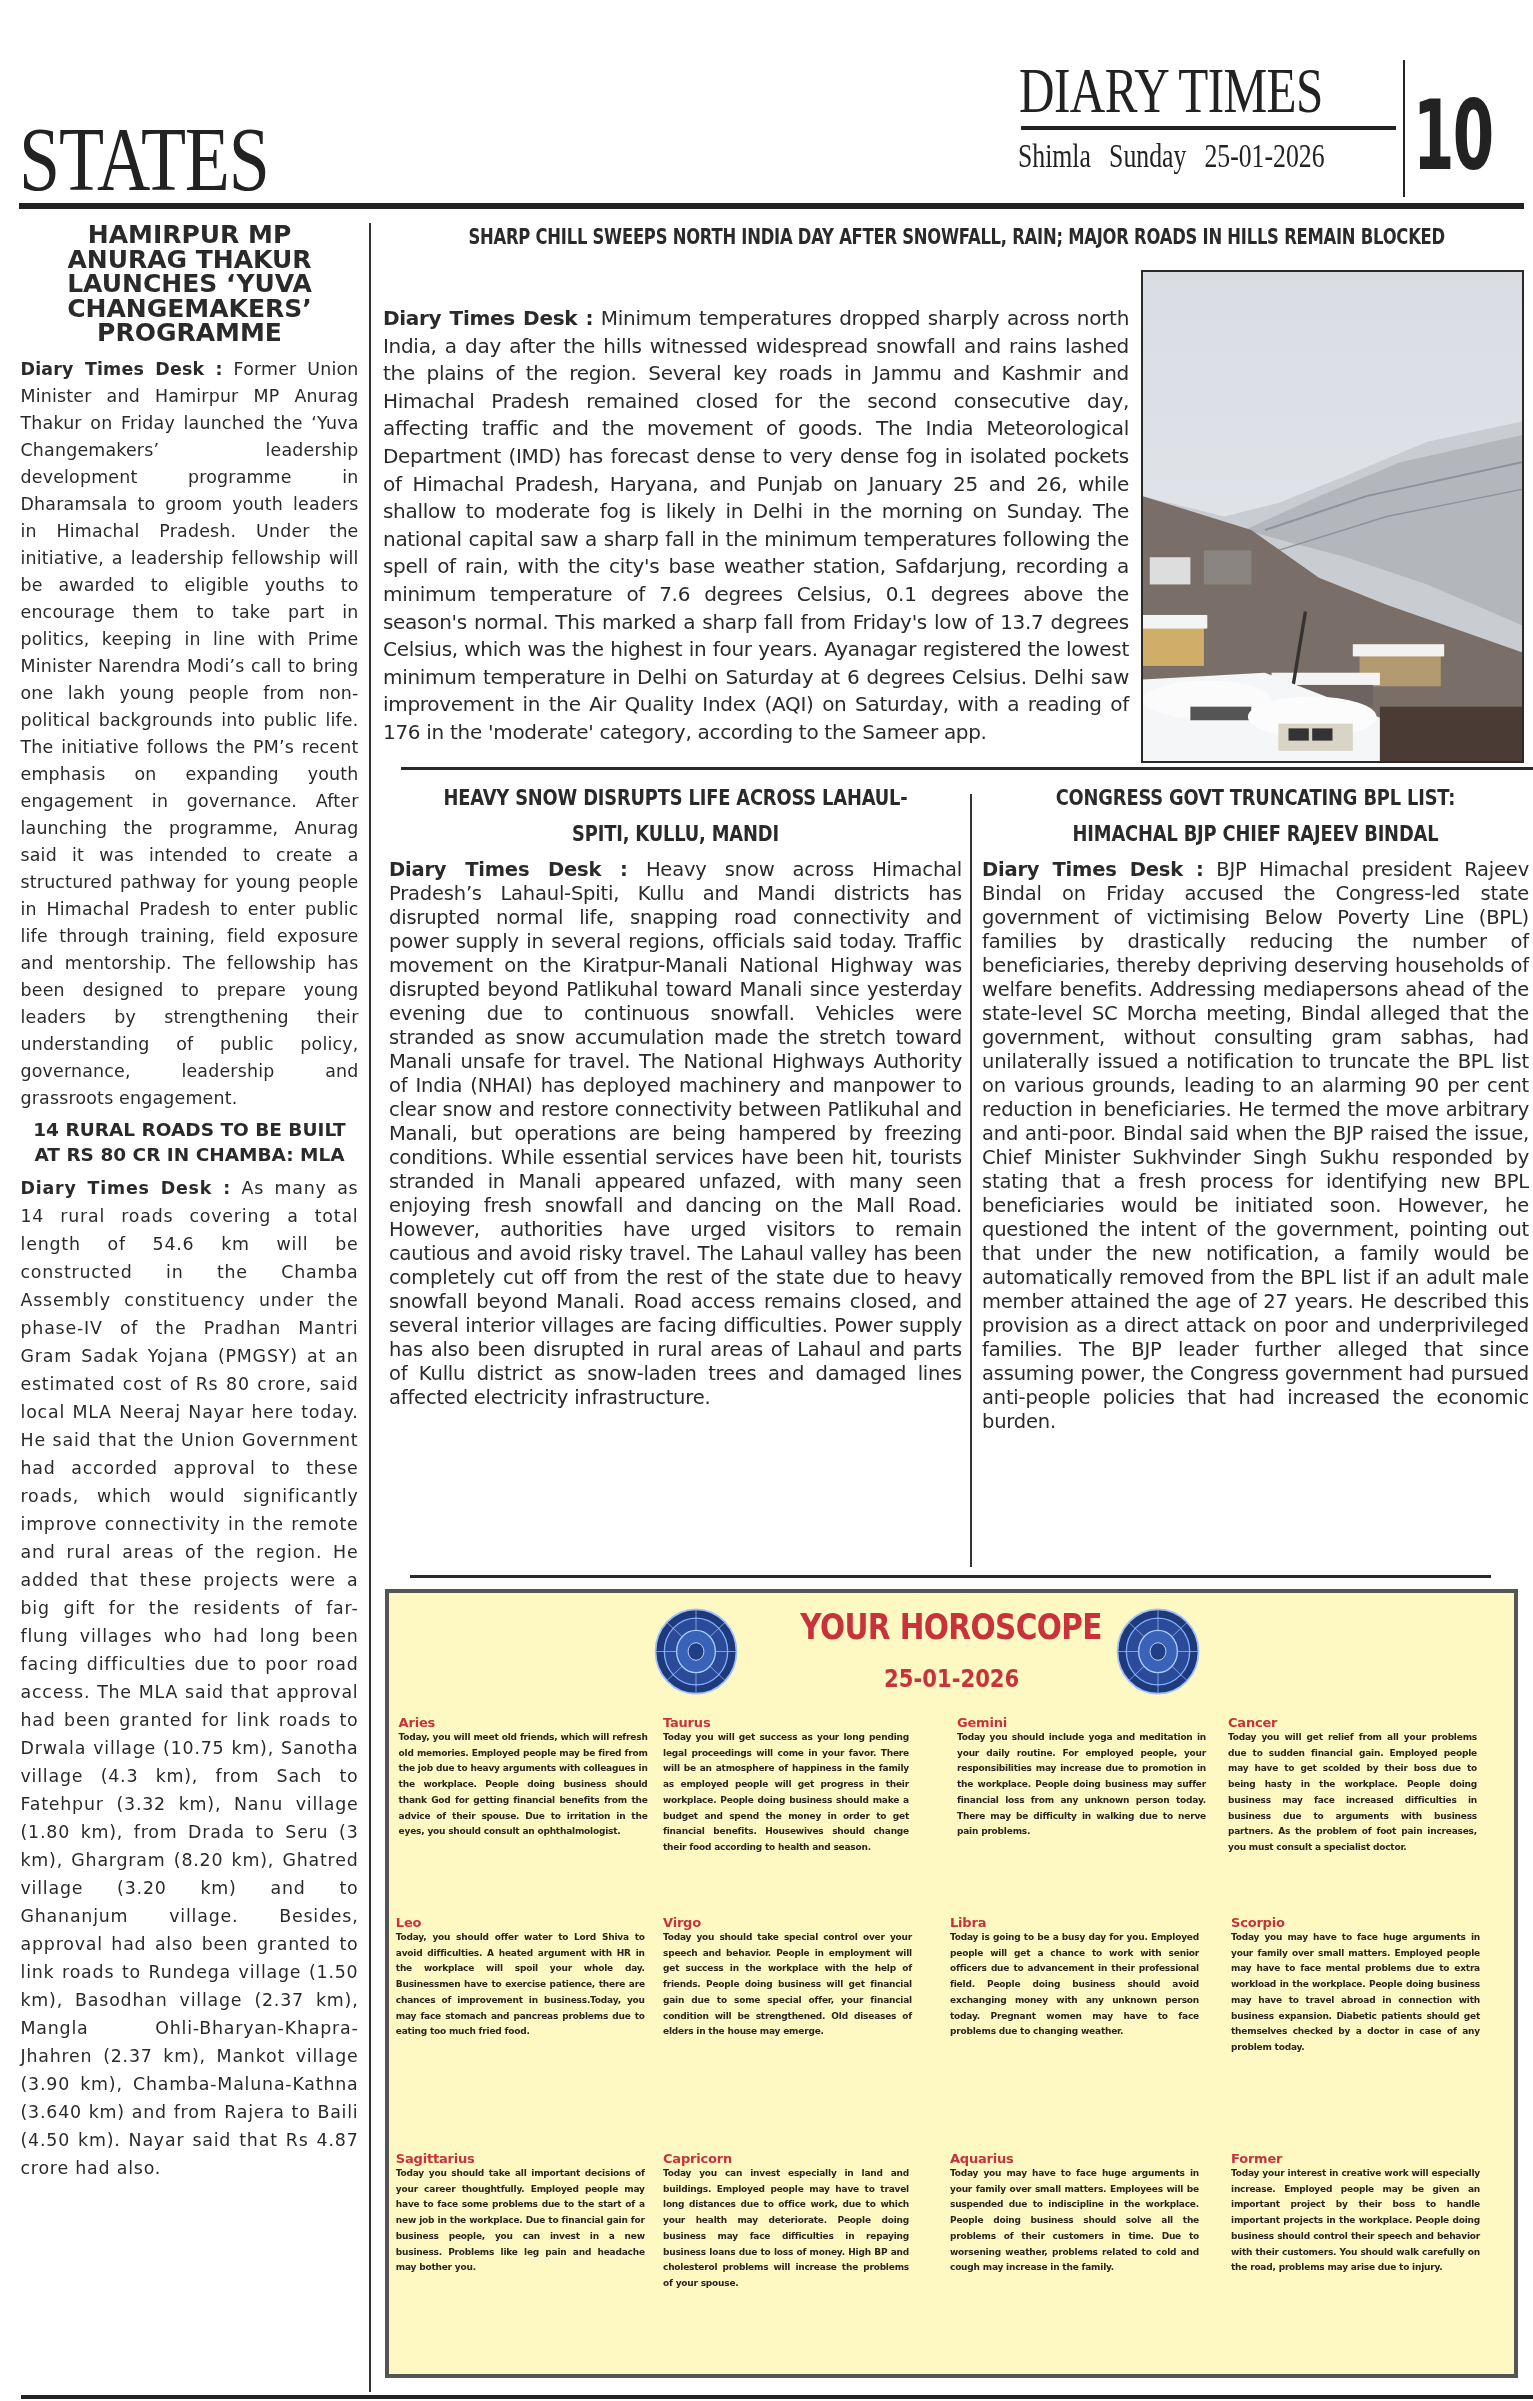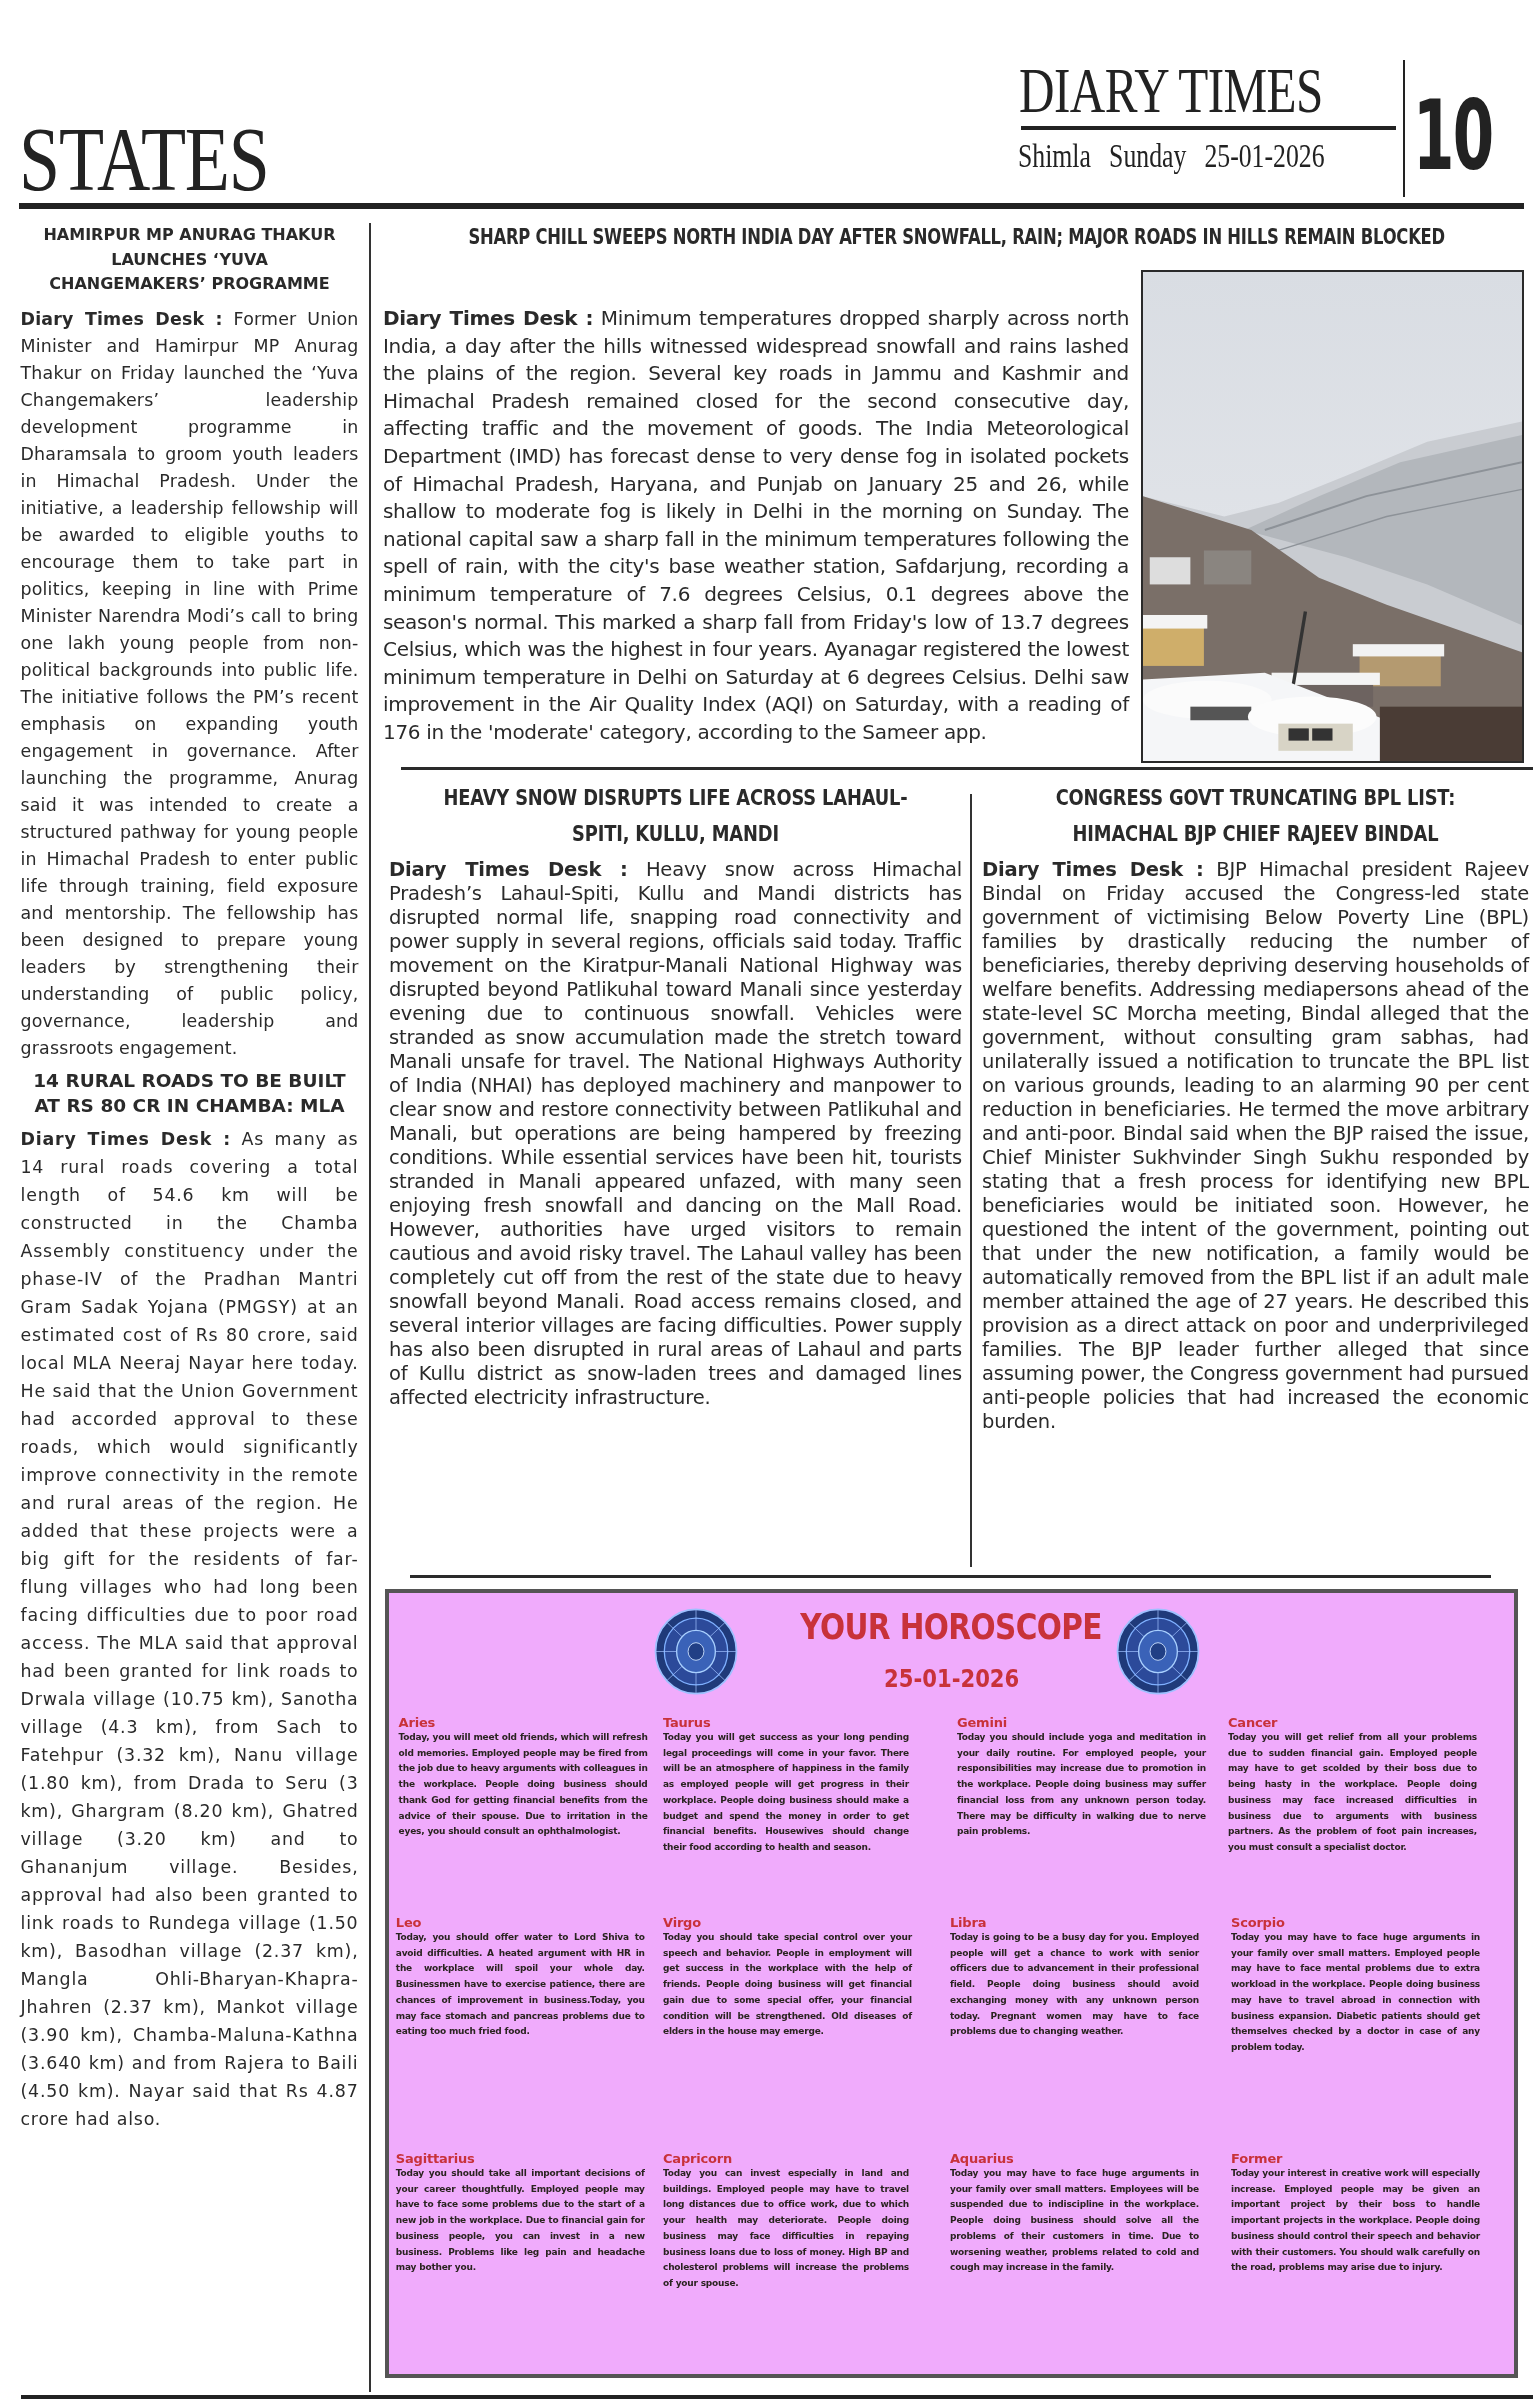--- a/index.html
+++ b/index.html
@@ -39,21 +39,21 @@
     font-family: "DejaVu Sans", sans-serif; font-weight: 700; text-align: center;
     color: #2a2a2a; text-transform: uppercase;
   }
   .body {
     text-align: justify; color: #2a2a2a; font-family: "DejaVu Sans", sans-serif;
   }
   .byline { font-weight: 700; }
 
   
   .col-left { position: absolute; left: 20.5px; top: 223px; width: 338px; }
-  .col-left .headline { font-size: 16px; line-height: 24.6px; padding: 0 12.3px; }
+  .col-left .headline { font-size: 25px; line-height: 24.6px; padding: 0 12.3px; }
   .col-left .body { font-size: 17.4px; line-height: 27px; margin-top: 9.6px; letter-spacing: 0.2px; }
   .col-left .headline.h2 { margin-top: 6.8px; font-size: 18.5px; line-height: 24.6px; padding: 0; }
   .col-left .body.b2 { margin-top: 6.8px; letter-spacing: 0.8px; line-height: 28px; }
   .left-bottom-rule { position: absolute; left: 20.5px; top: 2395px; width: 1513px; height: 4.1px; background: #222; }
 
   .vrule-left { position: absolute; left: 369px; top: 223px; width: 2.1px; height: 2169px; background: #333; }
 
   
   .main-article { position: absolute; left: 383px; top: 218px; width: 1143px; }
   .main-article .headline {
@@ -79,21 +79,21 @@
 
   
   .right-article { position: absolute; left: 982px; top: 780px; width: 547px; }
   .right-article .headline { font-size: 21px; line-height: 36px; letter-spacing: -0.2px; transform: scaleX(0.85); transform-origin: center top; }
   .right-article .body { font-size: 19.5px; line-height: 24px; margin-top: 5.5px; letter-spacing: -0.2px; }
   .hrule-lower { position: absolute; left: 410px; top: 1575px; width: 1081px; height: 2.7px; background: #2a2a2a; }
 
   
   .horo {
     position: absolute; left: 385px; top: 1589px; width: 1133px; height: 789px;
-    background: #f0abfc; border: 4.8px solid #555;
+    background: #fef9c3; border: 4.8px solid #555;
   }
   .horo-title {
     position: absolute; left: 0; width: 100%; top: 16.4px; text-align: center;
     font-family: "DejaVu Sans", sans-serif; font-weight: 700; color: #c8323a;
     font-size: 36px; line-height: 1; letter-spacing: -0.7px;
   }
   .horo-title span { display: inline-block; transform: scaleX(0.82); }
   .horo-date {
     position: absolute; left: 0; width: 100%; top: 71px; text-align: center;
     font-family: "DejaVu Sans", sans-serif; font-weight: 700; color: #c8323a; font-size: 24.6px;

